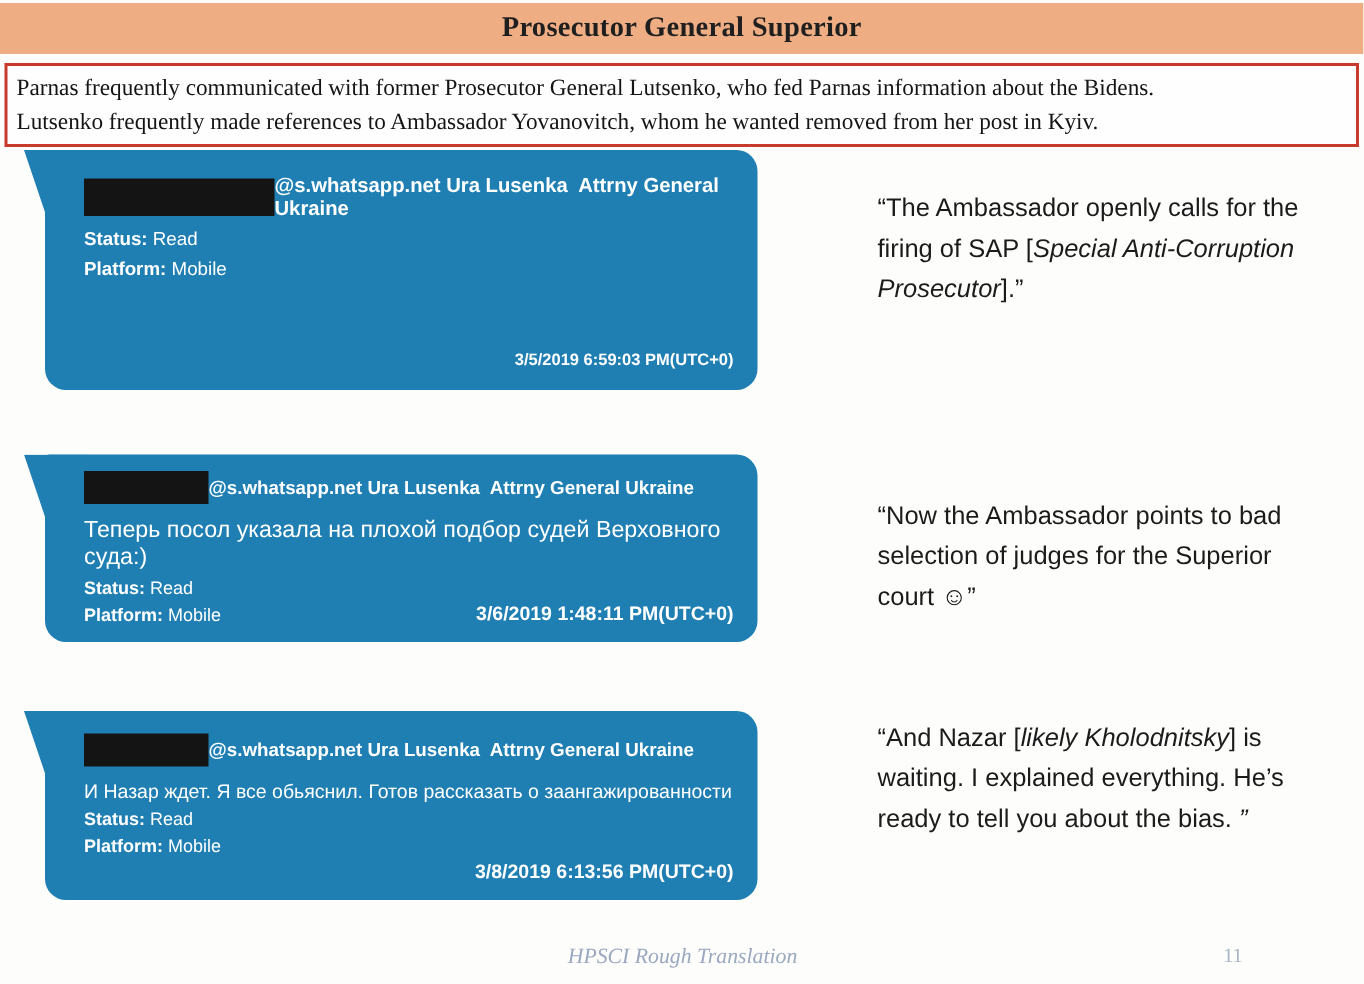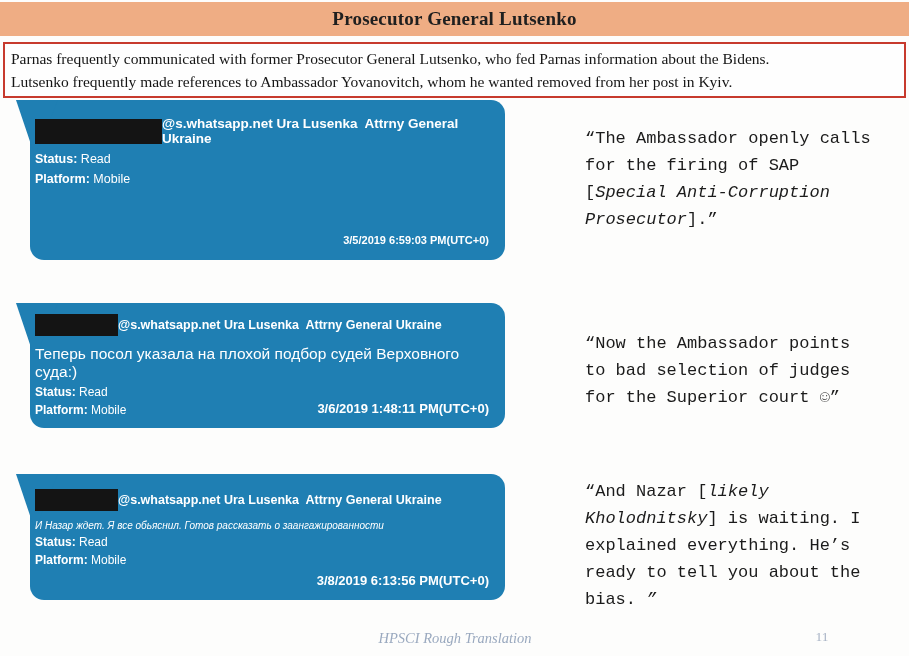--- a/index.html
+++ b/index.html
@@ -33,68 +33,68 @@
     color:#fff;font-family:"Liberation Sans", sans-serif;
   }
   .tail{
     position:absolute;left:-14px;top:0;width:42px;height:56px;
     background:#1f7fb3;
     clip-path:polygon(0 0,100% 0,45% 100%);
   }
   .b1{top:100px;height:160px;}
   .b2{top:303px;height:125px;}
   .b3{top:474px;height:126px;}
-  .bubble .inner{position:relative;height:100%;padding:0 16px 0 5px;box-sizing:border-box;}
+  .bubble .inner{position:relative;height:100%;padding:0 16px 0 26px;box-sizing:border-box;}
   .sender-row{display:flex;align-items:center;}
   .redaction{background:#141414;display:inline-block;flex:none;}
   .b1 .redaction{width:127px;height:25px;}
   .b2 .redaction,.b3 .redaction{width:83px;height:22px;}
   .sender{white-space:pre-wrap;font-weight:600;}
   .b1 .sender{font-size:13.5px;}
   .b2 .sender,.b3 .sender{font-size:12.5px;}
   .b1 .sender-row{padding-top:16px;}
   .b2 .sender-row{padding-top:11px;}
   .b3 .sender-row{padding-top:15px;}
   .msg{font-weight:400;}
   .b1 .msg{margin-top:13px;font-size:18px;}
   .b2 .msg{margin-top:9px;font-size:15.5px;}
-  .b3 .msg{margin-top:9px;font-size:10px;font-style:italic;}
+  .b3 .msg{margin-top:9px;font-size:13px;}
   .meta{font-size:12.5px;margin-top:6px;}
   .b2 .meta,.b3 .meta{font-size:12px;margin-top:4px;}
   .meta .lbl{font-weight:700;}
   .stamp{
     position:absolute;right:16px;bottom:14px;
     font-weight:700;font-size:11px;
   }
   .b2 .stamp,.b3 .stamp{bottom:12px;font-size:13px;text-align:right;}
   
   .quote{
     position:absolute;left:585px;width:292px;
     font-size:17px;line-height:27px;color:#1b1b1b;
-    font-family:Liberation Mono, monospace;
+    font-family:Liberation Sans, sans-serif;
   }
   .q1{top:125px;}
   .q2{top:330px;}
   .q3{top:478px;}
   .quote .it{font-style:italic;}
   
   .footer-text{
     position:absolute;left:330px;top:630px;width:250px;text-align:center;
     font-style:italic;font-size:14.5px;color:#9aa9bf;
   }
   .page-number{
     position:absolute;left:805px;top:629px;width:34px;text-align:center;
     font-size:13.5px;color:#a9b4c6;
   }
 </style>
 </head>
 <body>
 
 <div class="header-bar">
-  <span class="title">Prosecutor General Lutsenko</span>
+  <span class="title">Prosecutor General Superior</span>
 </div>
 
 <div class="intro-box">
   <div>Parnas frequently communicated with former Prosecutor General Lutsenko, who fed Parnas information about the Bidens.</div>
   <div>Lutsenko frequently made references to Ambassador Yovanovitch, whom he wanted removed from her post in Kyiv.</div>
 </div>
 
 <div class="bubble b1">
   <div class="tail"></div>
   <div class="inner">

